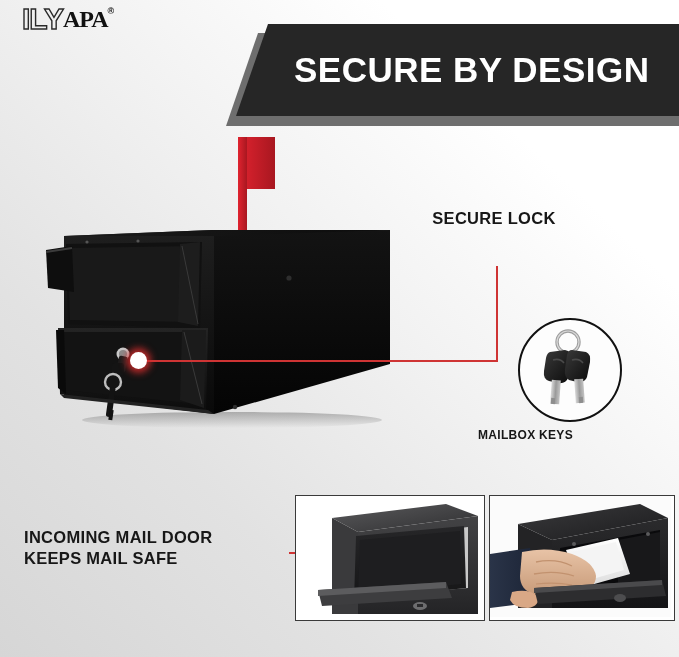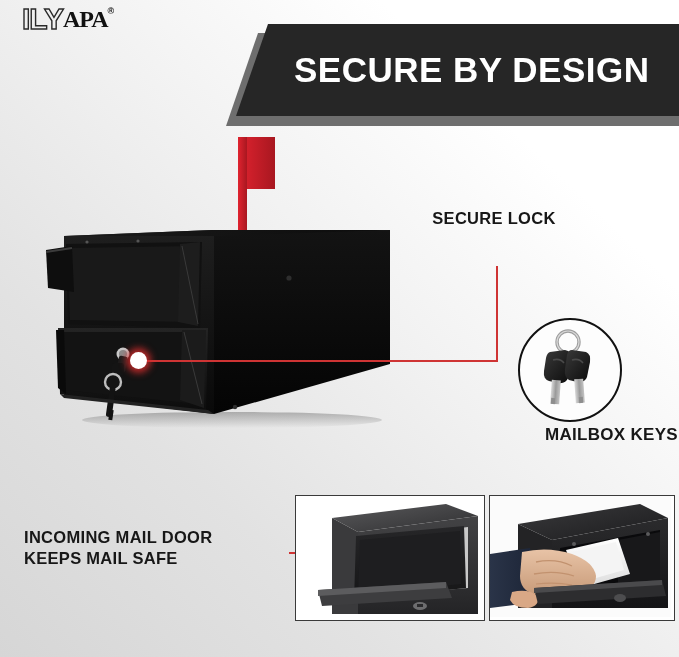--- a/index.html
+++ b/index.html
@@ -40,21 +40,21 @@
   #banner .btext{
     margin-left:58px;color:#ffffff;font-weight:bold;font-size:35px;letter-spacing:.5px;
     font-family:"Liberation Sans",sans-serif;white-space:nowrap;
   }
 
   
   .callout{position:absolute;font-weight:bold;color:#171717;font-size:16.5px;line-height:21px;letter-spacing:.3px;text-align:center;}
   #callout-lock{left:388px;top:208px;width:212px;}
   #callout-door{left:24px;top:527px;width:260px;text-align:left;}
 
-  .cap{position:absolute;font-weight:bold;color:#171717;font-size:17px;line-height:22px;text-align:right;letter-spacing:.3px;}
+  .cap{position:absolute;font-weight:bold;color:#171717;font-size:12px;line-height:22px;text-align:left;letter-spacing:.3px;}
   #caption-keys{left:478px;top:424px;width:200px;}
 
   
   .rl{position:absolute;background:#cf3434;}
   #rl-h1{left:138px;top:360px;width:360px;height:1.6px;}
   #rl-v1{left:496px;top:266px;width:1.6px;height:95px;}
   #rl-h2{left:289px;top:552px;width:128px;height:1.6px;}
 
   .dot{
     position:absolute;width:17px;height:17px;border-radius:50%;background:#fff;

